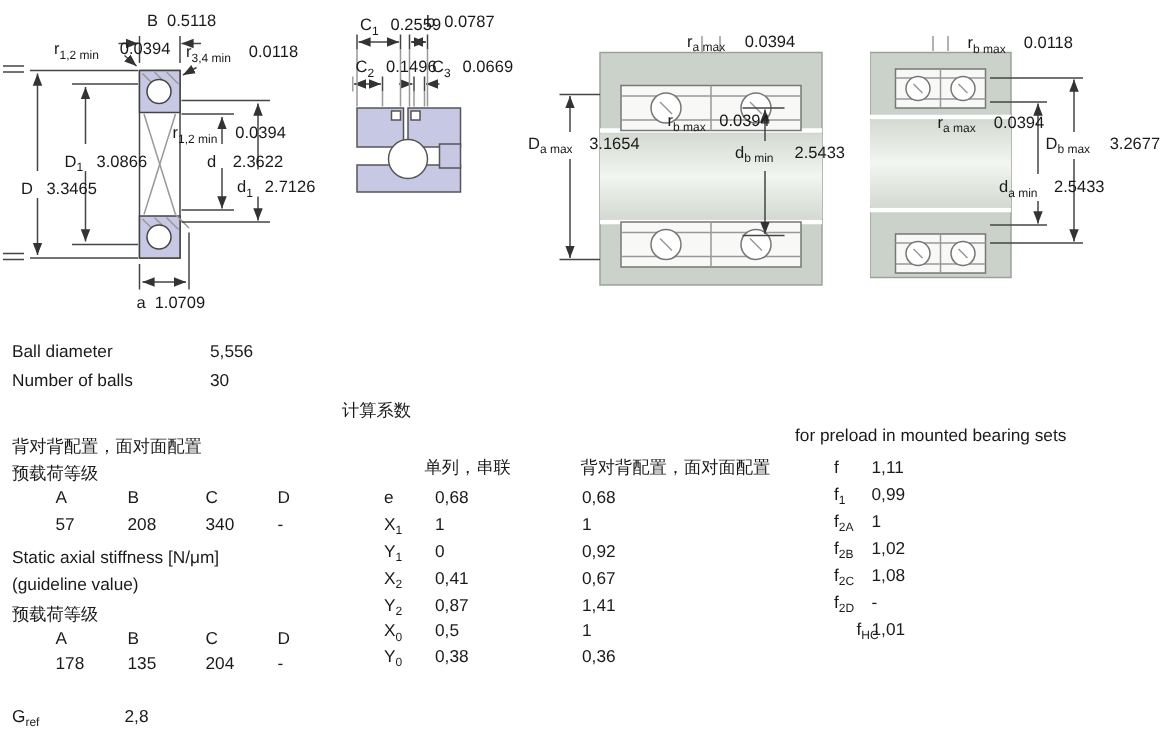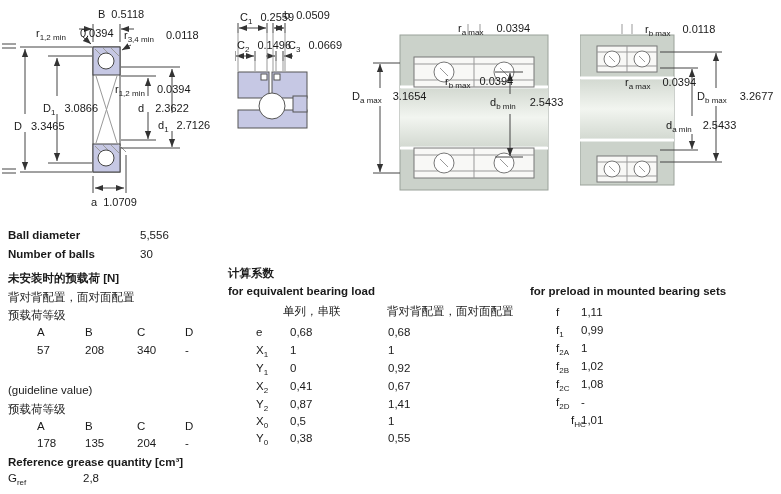--- a/index.html
+++ b/index.html
@@ -4,21 +4,21 @@
 <style>
   * { margin:0; padding:0; box-sizing:border-box; }
   html,body { background:#fff; }
   body { width:781px; height:494px; font-family:"Liberation Sans","DejaVu Sans",sans-serif; color:#111; }
   .page { position:relative; width:781px; height:494px; background:#fff; overflow:hidden; }
   svg { position:absolute; }
   .dim { position:absolute; font-size:11px; white-space:nowrap; color:#1a1a1a; }
   .dim sub { font-size:8px; }
   .t { position:absolute; font-size:11.5px; white-space:nowrap; color:#1a1a1a; }
   .t sub { font-size:8px; }
-  .b { font-weight:bold; }
+  .b { font-weight:normal; }
   .off { position:absolute; top:0; white-space:nowrap;padding-left:25px; }
   .line { stroke:#444; stroke-width:1; fill:none; }
   .thin { stroke:#999; stroke-width:1; fill:none; }
 </style>
 </head>
 <body>
 
 <div class="page">
 
   <svg style="left:0;top:0" width="240" height="225" viewBox="0 0 240 225">
@@ -107,21 +107,21 @@
     <line class="thin" x1="48" y1="43" x2="48" y2="53"></line>
     <rect x="3" y="54" width="31" height="26" fill="#c6c8e4" stroke="#555"></rect>
     <rect x="37" y="54" width="35" height="26" fill="#c6c8e4" stroke="#555"></rect>
     <rect x="26" y="56" width="6" height="6" fill="#fff" stroke="#555"></rect>
     <rect x="39" y="56" width="6" height="6" fill="#fff" stroke="#555"></rect>
     <rect x="3" y="92" width="69" height="18" fill="#c6c8e4" stroke="#555"></rect>
     <rect x="58" y="78" width="14" height="16" fill="#c6c8e4" stroke="#555"></rect>
     <circle cx="37" cy="88" r="13" fill="#fff" stroke="#555"></circle>
   </svg>
   <div class="dim" style="left:240px;top:11px"><span><span>C</span><sub>1</sub></span><span class="val" style="margin-left:8px">0.2559</span></div>
-  <div class="dim" style="left:284px;top:9px"><span><span>b</span><sub></sub></span><span class="val" style="margin-left:6px">0.0509</span></div>
+  <div class="dim" style="left:284px;top:9px"><span><span>b</span><sub></sub></span><span class="val" style="margin-left:6px">0.0787</span></div>
   <div class="dim" style="left:237px;top:39px"><span><span>C</span><sub>2</sub></span><span class="val" style="margin-left:8px">0.1496</span></div>
   <div class="dim" style="left:288px;top:39px"><span><span>C</span><sub>3</sub></span><span class="val" style="margin-left:8px">0.0669</span></div>
 
   <svg style="left:345px;top:10px" width="235" height="195" viewBox="0 0 235 195">
     <defs>
       <linearGradient id="g3" x1="0" y1="0" x2="0" y2="1">
         <stop offset="0" stop-color="#d4dad2"></stop>
           <stop offset="0.5" stop-color="#f2f5f0"></stop>
           <stop offset="1" stop-color="#d4dad2"></stop>
       </linearGradient>
@@ -209,54 +209,52 @@
     <line class="line" x1="136" y1="43" x2="136" y2="78" marker-start="url(#d4s)"></line>
     <line class="line" x1="136" y1="96" x2="136" y2="151" marker-end="url(#d4e)"></line>
   </svg>
   <div class="dim" style="left:645px;top:23px"><span><span>r</span><sub>b max</sub></span><span class="val" style="margin-left:12px">0.0118</span></div>
   <div class="dim" style="left:625px;top:76px"><span><span>r</span><sub>a max</sub></span><span class="val" style="margin-left:12px">0.0394</span></div>
   <div class="dim" style="left:697px;top:90px"><span><span>D</span><sub>b max</sub></span><span class="val" style="margin-left:13px">3.2677</span></div>
   <div class="dim" style="left:666px;top:119px"><span><span>d</span><sub>a min</sub></span><span class="val" style="margin-left:11px">2.5433</span></div>
 
   <div class="t" style="left:8px;top:229px"><span class="b">Ball diameter</span><span class="off" style="left:107px">5,556</span></div>
   <div class="t" style="left:8px;top:248px"><span class="b">Number of balls</span><span class="off" style="left:107px">30</span></div>
-  <div class="t b" style="left:8px;top:271px">未安装时的预载荷 [N]</div>
   <div class="t" style="left:8px;top:290px">背对背配置，面对面配置</div>
   <div class="t" style="left:8px;top:308px">预载荷等级</div>
   <div class="t" style="left:8px;top:326px">
     <span class="off" style="left:4px">A</span>
     <span class="off" style="left:52px">B</span>
     <span class="off" style="left:104px">C</span>
     <span class="off" style="left:152px">D</span>
   </div>
   <div class="t" style="left:8px;top:344px">
     <span class="off" style="left:4px">57</span>
     <span class="off" style="left:52px">208</span>
     <span class="off" style="left:104px">340</span>
     <span class="off" style="left:152px">-</span>
   </div>
+  <div class="t b" style="left:8px;top:366px">Static axial stiffness [N/μm]</div>
   <div class="t" style="left:8px;top:384px">(guideline value)</div>
   <div class="t" style="left:8px;top:402px">预载荷等级</div>
   <div class="t" style="left:8px;top:420px">
     <span class="off" style="left:4px">A</span>
     <span class="off" style="left:52px">B</span>
     <span class="off" style="left:104px">C</span>
     <span class="off" style="left:152px">D</span>
   </div>
   <div class="t" style="left:8px;top:437px">
     <span class="off" style="left:4px">178</span>
     <span class="off" style="left:52px">135</span>
     <span class="off" style="left:104px">204</span>
     <span class="off" style="left:152px">-</span>
   </div>
-  <div class="t b" style="left:8px;top:456px">Reference grease quantity [cm³]</div>
   <div class="t" style="left:8px;top:472px"><span><span>G</span><sub>ref</sub></span><span class="off" style="left:50px">2,8</span></div>
 
   <div class="t b" style="left:228px;top:266px">计算系数</div>
-  <div class="t b" style="left:228px;top:285px">for equivalent bearing load</div>
   <div class="t" style="left:228px;top:304px">
     <span class="off" style="left:30px">单列，串联</span>
     <span class="off" style="left:134px">背对背配置，面对面配置</span>
   </div>
   <div class="t" style="left:228px;top:326px">
       <span class="off" style="left:3px"><span>e</span><sub></sub></span>
       <span class="off" style="left:37px">0,68</span>
       <span class="off" style="left:135px">0,68</span>
     </div>
   <div class="t" style="left:228px;top:344px">
@@ -280,21 +278,21 @@
       <span class="off" style="left:135px">1,41</span>
     </div>
   <div class="t" style="left:228px;top:415px">
       <span class="off" style="left:3px"><span>X</span><sub>0</sub></span>
       <span class="off" style="left:37px">0,5</span>
       <span class="off" style="left:135px">1</span>
     </div>
   <div class="t" style="left:228px;top:432px">
       <span class="off" style="left:3px"><span>Y</span><sub>0</sub></span>
       <span class="off" style="left:37px">0,38</span>
-      <span class="off" style="left:135px">0,55</span>
+      <span class="off" style="left:135px">0,36</span>
     </div>
 
   <div class="t b" style="left:530px;top:285px">for preload in mounted bearing sets</div>
   <div class="t" style="left:530px;top:306px">
       <span class="off" style="left:1px"><span>f</span><sub></sub></span>
       <span class="off" style="left:26px">1,11</span>
     </div>
   <div class="t" style="left:530px;top:324px">
       <span class="off" style="left:1px"><span>f</span><sub>1</sub></span>
       <span class="off" style="left:26px">0,99</span>

